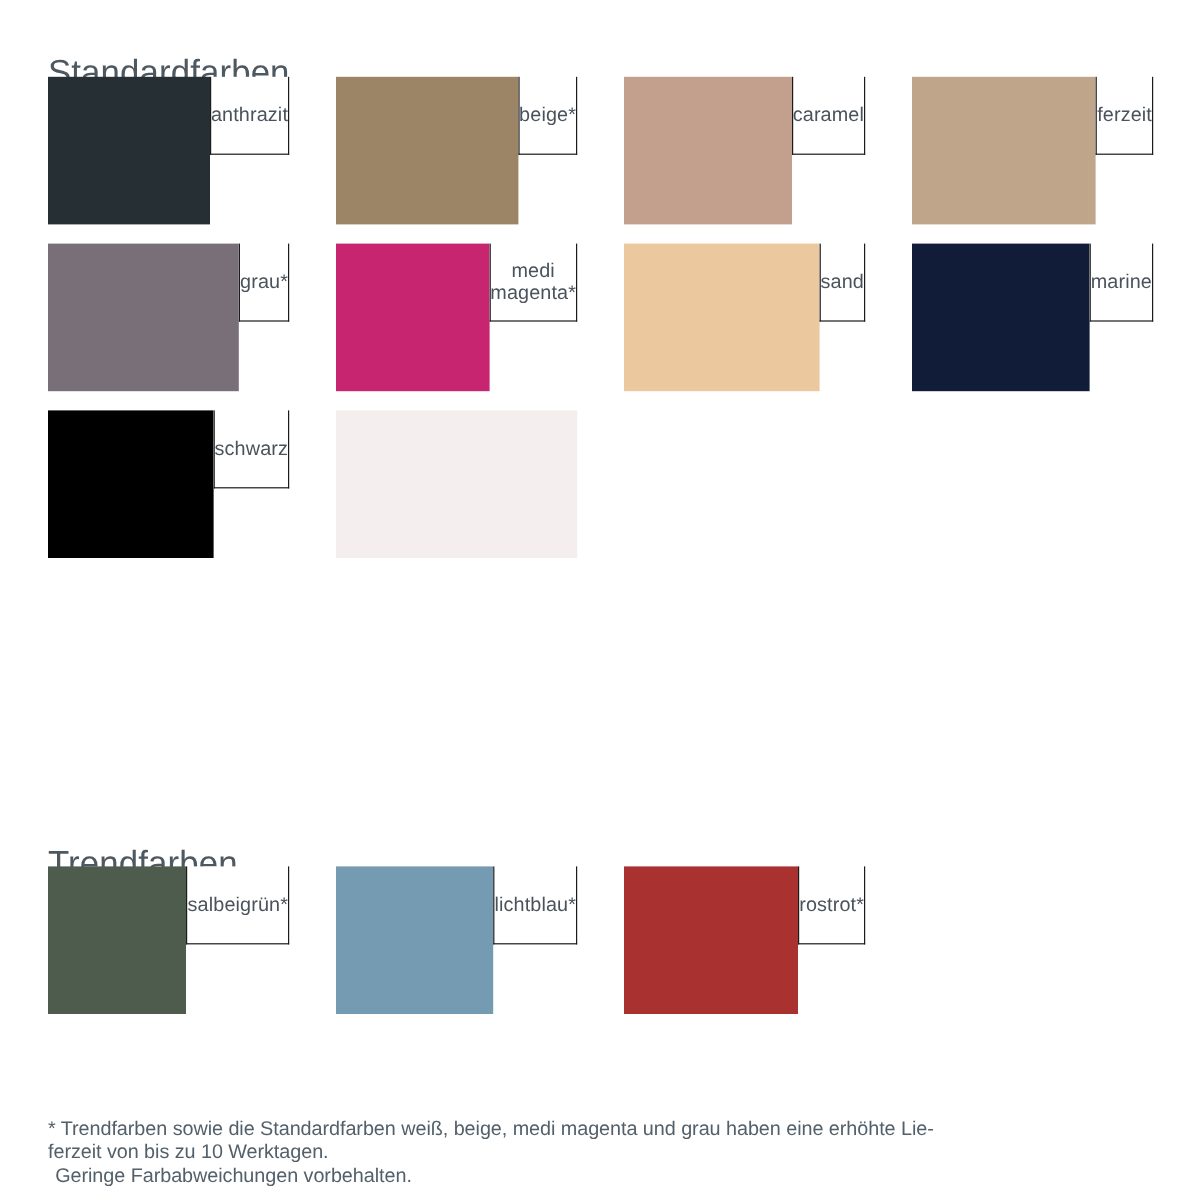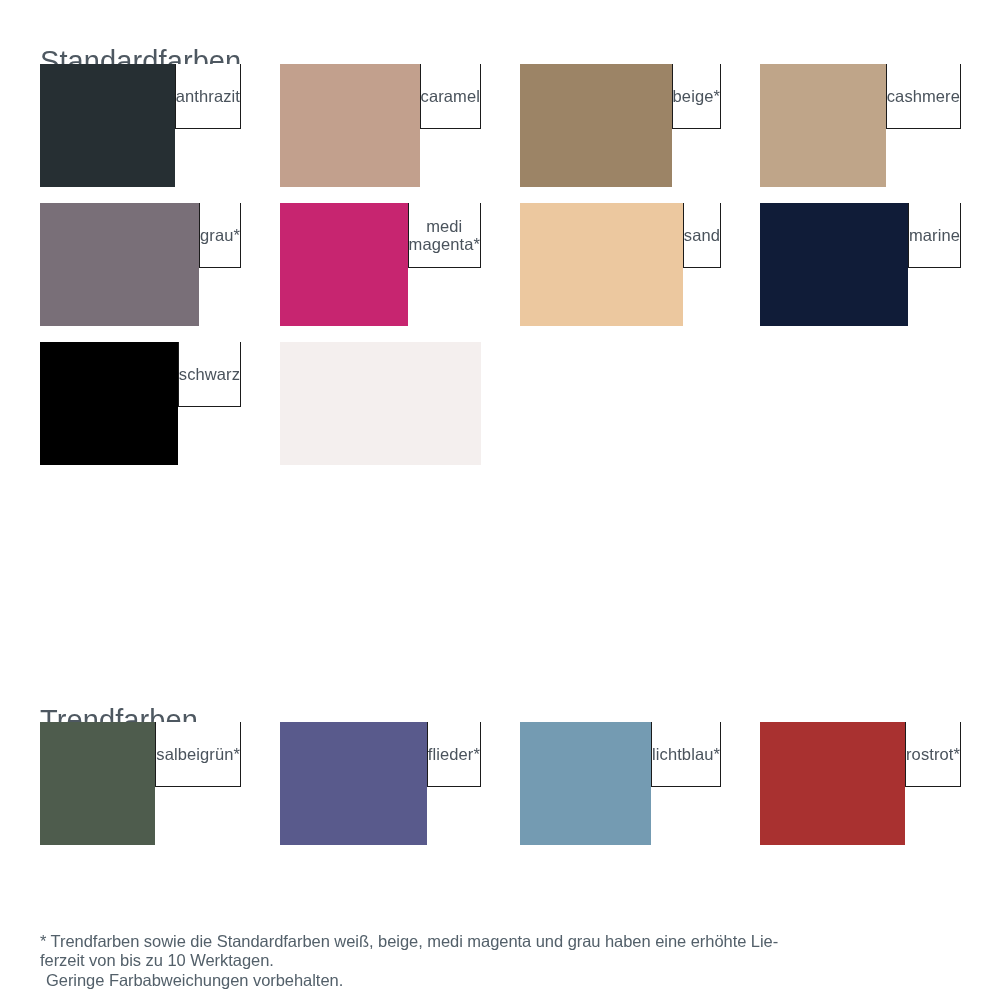--- a/index.html
+++ b/index.html
@@ -98,35 +98,35 @@
   <h2 class="section-heading" id="heading-standard">Standardfarben</h2>
 
   <div class="swatch-grid" id="grid-standard">
       <div class="swatch-card">
         <div class="swatch-color" style="background: rgb(38, 47, 51);"></div>
         <div class="swatch-label-box">
           <span class="swatch-label">anthrazit</span>
         </div>
       </div>
       <div class="swatch-card">
+        <div class="swatch-color" style="background: rgb(156, 132, 102);"></div>
+        <div class="swatch-label-box">
+          <span class="swatch-label">beige*</span>
+        </div>
+      </div>
+      <div class="swatch-card">
         <div class="swatch-color" style="background: rgb(194, 160, 141);"></div>
         <div class="swatch-label-box">
           <span class="swatch-label">caramel</span>
         </div>
       </div>
       <div class="swatch-card">
-        <div class="swatch-color" style="background: rgb(156, 132, 102);"></div>
-        <div class="swatch-label-box">
-          <span class="swatch-label">beige*</span>
-        </div>
-      </div>
-      <div class="swatch-card">
         <div class="swatch-color" style="background: rgb(191, 165, 137);"></div>
         <div class="swatch-label-box">
-          <span class="swatch-label">cashmere</span>
+          <span class="swatch-label">ferzeit</span>
         </div>
       </div>
       <div class="swatch-card">
         <div class="swatch-color" style="background: rgb(121, 111, 120);"></div>
         <div class="swatch-label-box">
           <span class="swatch-label">grau*</span>
         </div>
       </div>
       <div class="swatch-card">
         <div class="swatch-color" style="background: rgb(199, 37, 112);"></div>
@@ -160,26 +160,20 @@
   <h2 class="section-heading" id="heading-trend">Trendfarben</h2>
 
   <div class="swatch-grid" id="grid-trend">
       <div class="swatch-card">
         <div class="swatch-color" style="background: rgb(78, 92, 77);"></div>
         <div class="swatch-label-box">
           <span class="swatch-label">salbeigrün*</span>
         </div>
       </div>
       <div class="swatch-card">
-        <div class="swatch-color" style="background: rgb(89, 90, 140);"></div>
-        <div class="swatch-label-box">
-          <span class="swatch-label">flieder*</span>
-        </div>
-      </div>
-      <div class="swatch-card">
         <div class="swatch-color" style="background: rgb(116, 155, 178);"></div>
         <div class="swatch-label-box">
           <span class="swatch-label">lichtblau*</span>
         </div>
       </div>
       <div class="swatch-card">
         <div class="swatch-color" style="background: rgb(169, 49, 48);"></div>
         <div class="swatch-label-box">
           <span class="swatch-label">rostrot*</span>
         </div>

